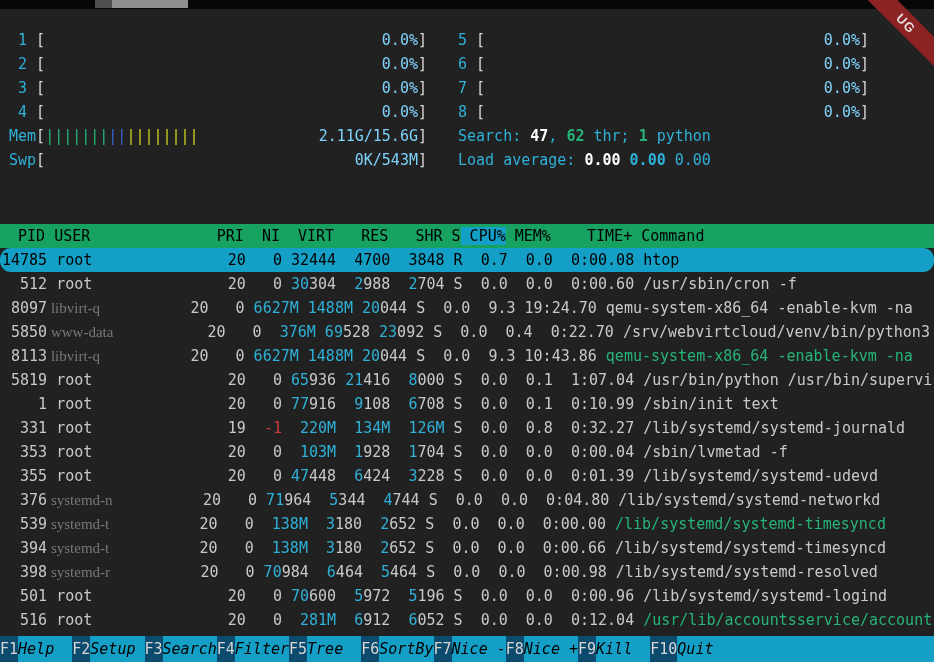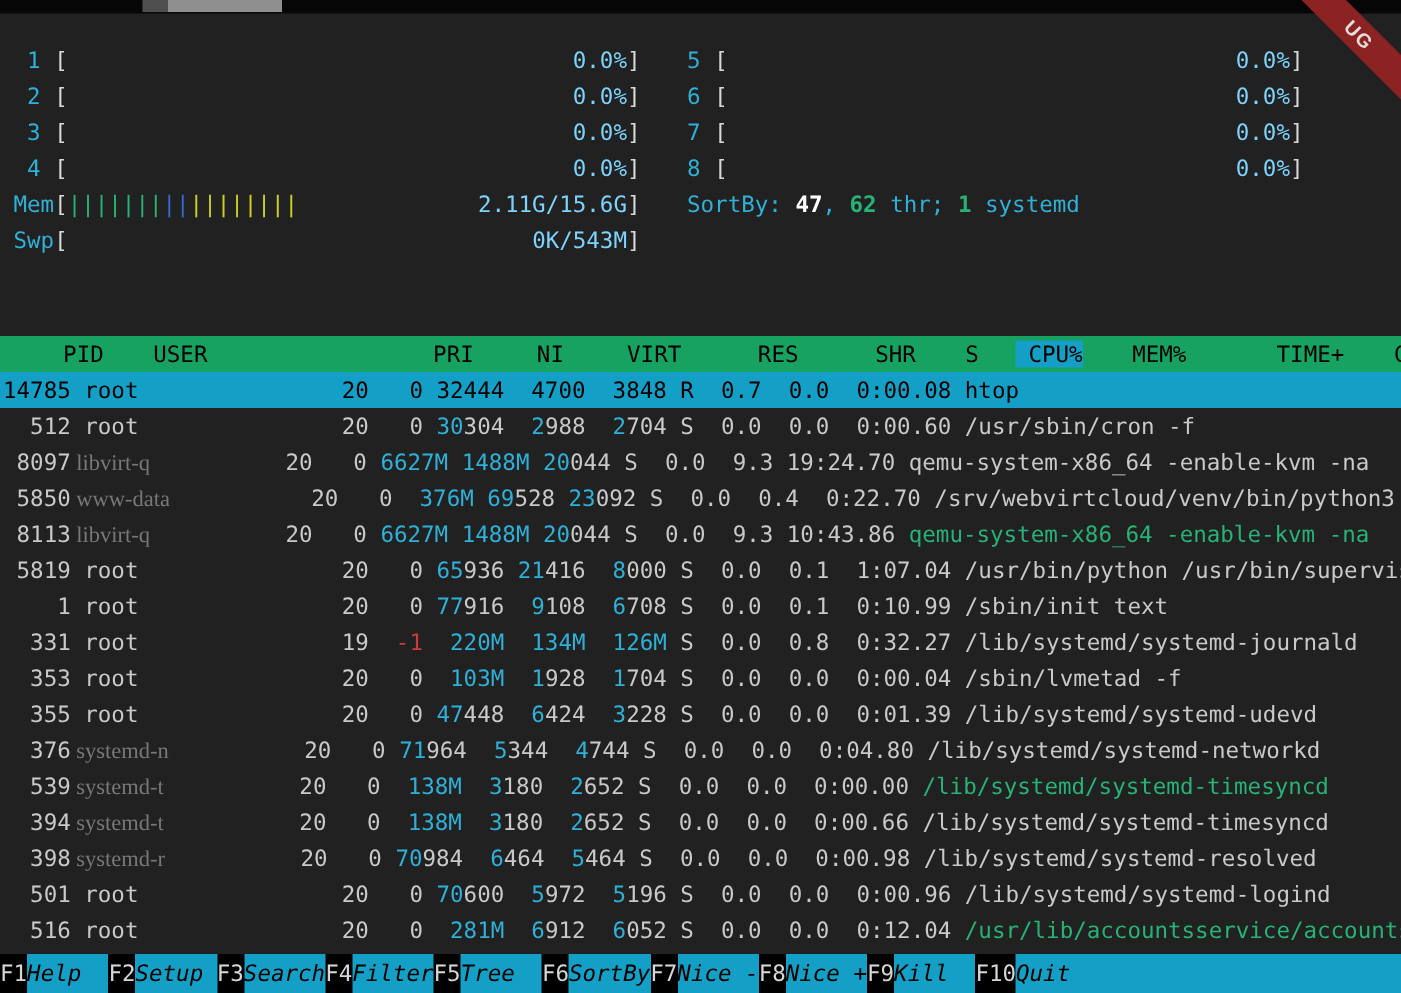--- a/index.html
+++ b/index.html
@@ -46,30 +46,30 @@
   .c-dim     { color:var(--dim);font-family:Liberation Serif, serif; }
   .c-green   { color:var(--green); }
   .c-red     { color:var(--red); }
   .c-cyanv   { color:var(--cyan); }
   
   .table-header {
     position:absolute; left:0; top:224px; width:934px; height:24px;
     line-height:24px; white-space:pre; overflow:hidden;
     background: var(--green_bg);
   }
-  .hcell { color:#000;margin-left:24px; }
+  .hcell { color:#000; }
   .hsort { background: var(--cyan_bg); }
   .rows { position:absolute; left:0; top:248px; width:934px; height:384px; overflow:hidden; }
-  .row { height:24px; line-height:24px; white-space:pre; overflow:hidden; padding-left:2px; width:934px; }
+  .row { height:24px; line-height:24px; white-space:pre; overflow:hidden; padding-left:2px; width:934px;border-radius:11px; }
   .row.sel { background: var(--cyan_bg); }
   .row.sel span { color:#000 !important; font-weight:normal !important; }
   
   .fkeys {
     position:absolute; left:0; top:636px; width:934px; height:26px;
-    display:flex; line-height:26px; white-space:pre; background:#000000; overflow:hidden;
+    display:flex; line-height:26px; white-space:pre; background:#0c4a6e; overflow:hidden;
   }
   .fk { display:flex; }
   .fk-key { color:#d6d6d6; }
   .fk-label { background:var(--cyan_bg); color:#000;font-style:italic; }
   .fk-fill { flex:1; background:var(--cyan_bg); }
 </style>
 </head>
 <body>
 
 <div class="screen">
@@ -86,21 +86,22 @@
       <div class="mline"><span class="mlabel"> 3 </span><span class="bracket">[</span><div class="mfill"></div><span class="mval">0.0%</span><span class="bracket">]</span></div>
       <div class="mline"><span class="mlabel"> 4 </span><span class="bracket">[</span><div class="mfill"></div><span class="mval">0.0%</span><span class="bracket">]</span></div>
       <div class="mline"><span class="mlabel">Mem</span><span class="bracket">[</span><span class="bar-green">|||||||</span><span class="bar-blue">||</span><span class="bar-yellow">||||||||</span><div class="mfill"></div><span class="mval">2.11G/15.6G</span><span class="bracket">]</span></div>
       <div class="mline"><span class="mlabel">Swp</span><span class="bracket">[</span><div class="mfill"></div><span class="mval">0K/543M</span><span class="bracket">]</span></div>
     </div>
   <div class="meters-right" id="meters-right">
       <div class="mline"><span class="mlabel"> 5 </span><span class="bracket">[</span><div class="mfill"></div><span class="mval">0.0%</span><span class="bracket">]</span></div>
       <div class="mline"><span class="mlabel"> 6 </span><span class="bracket">[</span><div class="mfill"></div><span class="mval">0.0%</span><span class="bracket">]</span></div>
       <div class="mline"><span class="mlabel"> 7 </span><span class="bracket">[</span><div class="mfill"></div><span class="mval">0.0%</span><span class="bracket">]</span></div>
       <div class="mline"><span class="mlabel"> 8 </span><span class="bracket">[</span><div class="mfill"></div><span class="mval">0.0%</span><span class="bracket">]</span></div>
-      <div class="sline"><span class="c-cyan">SortBy: </span><span class="c-white-b">47</span><span class="c-cyan">, </span><span class="c-green-b">62</span><span class="c-cyan"> thr; </span><span class="c-green-b">1</span><span class="c-cyan"> systemd</span></div>
+      <div class="sline"><span class="c-cyan">Search: </span><span class="c-white-b">47</span><span class="c-cyan">, </span><span class="c-green-b">62</span><span class="c-cyan"> thr; </span><span class="c-green-b">1</span><span class="c-cyan"> python</span></div>
+      <div class="sline"><span class="c-cyan">Load average: </span><span class="c-white-b">0.00 </span><span class="c-cyan-b">0.00 </span><span class="c-cyan">0.00</span></div>
     </div>
   <div class="table-header" id="table-header"><span class="hcell">  PID</span><span class="hcell"> USER     </span><span class="hcell">         PRI</span><span class="hcell">  NI</span><span class="hcell">  VIRT</span><span class="hcell">   RES</span><span class="hcell">   SHR</span><span class="hcell"> S</span><span class="hcell hsort"> CPU%</span><span class="hcell"> MEM%</span><span class="hcell">    TIME+</span><span class="hcell"> Command</span></div>
   <div class="rows" id="rows">
       <div class="row sel"><span class="c-fg">14785</span><span class="c-fg"> root     </span><span class="c-fg">          20</span><span class="c-fg">   0</span><span class="c-fg"> 32444</span><span class="c-fg">  4700</span><span class="c-fg">  3848</span><span class="c-fg"> R</span><span class="c-fg">  0.7</span><span class="c-fg">  0.0</span><span class="c-fg">  0:00.08</span><span class="c-fg"> htop</span></div>
       <div class="row"><span class="c-fg">  512</span><span class="c-fg"> root     </span><span class="c-fg">          20</span><span class="c-fg">   0</span><span class="c-cyanv"> 30</span><span class="c-fg">304</span><span class="c-cyanv">  2</span><span class="c-fg">988</span><span class="c-cyanv">  2</span><span class="c-fg">704</span><span class="c-fg"> S</span><span class="c-fg">  0.0</span><span class="c-fg">  0.0</span><span class="c-fg">  0:00.60</span><span class="c-fg"> /usr/sbin/cron -f</span></div>
       <div class="row"><span class="c-fg"> 8097</span><span class="c-dim"> libvirt-q</span><span class="c-fg">          20</span><span class="c-fg">   0</span><span class="c-cyanv"> 6627M</span><span class="c-cyanv"> 1488M</span><span class="c-cyanv"> 20</span><span class="c-fg">044</span><span class="c-fg"> S</span><span class="c-fg">  0.0</span><span class="c-fg">  9.3</span><span class="c-fg"> 19:24.70</span><span class="c-fg"> qemu-system-x86_64 -enable-kvm -na</span></div>
       <div class="row"><span class="c-fg"> 5850</span><span class="c-dim"> www-data </span><span class="c-fg">          20</span><span class="c-fg">   0</span><span class="c-cyanv">  376M</span><span class="c-cyanv"> 69</span><span class="c-fg">528</span><span class="c-cyanv"> 23</span><span class="c-fg">092</span><span class="c-fg"> S</span><span class="c-fg">  0.0</span><span class="c-fg">  0.4</span><span class="c-fg">  0:22.70</span><span class="c-fg"> /srv/webvirtcloud/venv/bin/python3</span></div>
       <div class="row"><span class="c-fg"> 8113</span><span class="c-dim"> libvirt-q</span><span class="c-fg">          20</span><span class="c-fg">   0</span><span class="c-cyanv"> 6627M</span><span class="c-cyanv"> 1488M</span><span class="c-cyanv"> 20</span><span class="c-fg">044</span><span class="c-fg"> S</span><span class="c-fg">  0.0</span><span class="c-fg">  9.3</span><span class="c-fg"> 10:43.86</span><span class="c-green"> qemu-system-x86_64 -enable-kvm -na</span></div>
       <div class="row"><span class="c-fg"> 5819</span><span class="c-fg"> root     </span><span class="c-fg">          20</span><span class="c-fg">   0</span><span class="c-cyanv"> 65</span><span class="c-fg">936</span><span class="c-cyanv"> 21</span><span class="c-fg">416</span><span class="c-cyanv">  8</span><span class="c-fg">000</span><span class="c-fg"> S</span><span class="c-fg">  0.0</span><span class="c-fg">  0.1</span><span class="c-fg">  1:07.04</span><span class="c-fg"> /usr/bin/python /usr/bin/superviso</span></div>
       <div class="row"><span class="c-fg">    1</span><span class="c-fg"> root     </span><span class="c-fg">          20</span><span class="c-fg">   0</span><span class="c-cyanv"> 77</span><span class="c-fg">916</span><span class="c-cyanv">  9</span><span class="c-fg">108</span><span class="c-cyanv">  6</span><span class="c-fg">708</span><span class="c-fg"> S</span><span class="c-fg">  0.0</span><span class="c-fg">  0.1</span><span class="c-fg">  0:10.99</span><span class="c-fg"> /sbin/init text</span></div>

